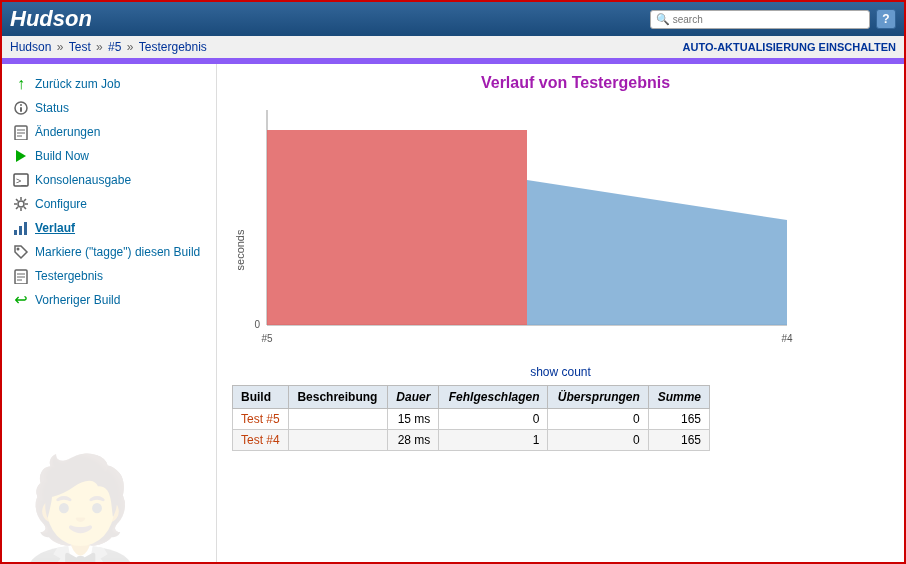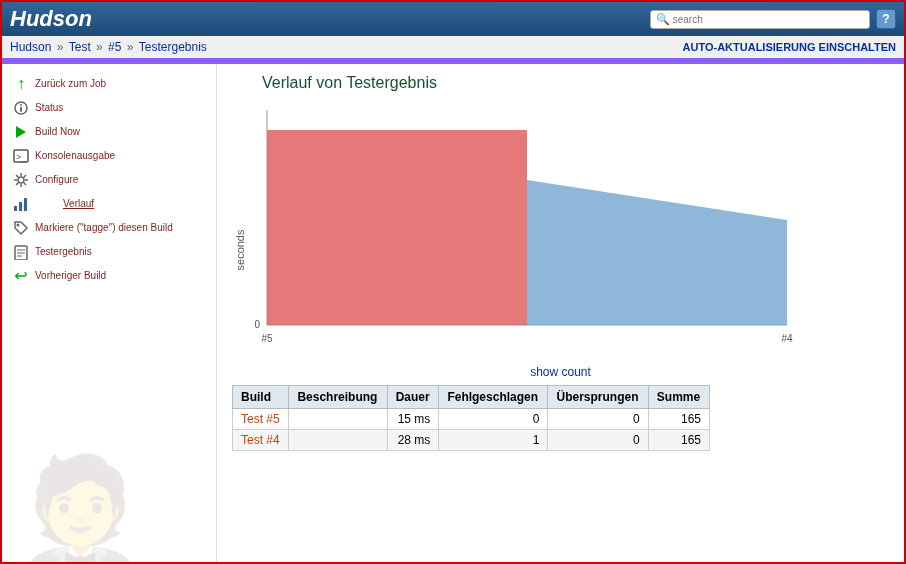--- a/index.html
+++ b/index.html
@@ -108,28 +108,27 @@
       overflow: hidden;
     }
     .sidebar-item {
       display: flex;
       align-items: center;
       padding: 3px 8px 3px 10px;
       cursor: pointer;
       line-height: 1.4;
     }
     .sidebar-item a {
-      color: #7f1d1d;
+      color: #0369a1;
       text-decoration: none;
-      font-size: 10px;
+      font-size: 12px;
     }
     .sidebar-item a.active {
-      font-weight: normal;
+      font-weight: bold;
       text-decoration: underline;
-      margin-left: 28px;
     }
     .sidebar-icon {
       width: 18px;
       height: 18px;
       margin-right: 5px;
       flex-shrink: 0;
       display: flex;
       align-items: center;
       justify-content: center;
       font-size: 14px;
@@ -150,24 +149,24 @@
     
     #content {
       flex: 1;
       padding: 10px 15px;
       overflow-y: auto;
       background: #fff;
     }
 
     #chart-title {
       font-size: 16px;
-      font-weight: normal;
-      color: #14532d;
+      font-weight: bold;
+      color: #a21caf;
       margin-bottom: 8px;
-      text-align: left;
+      text-align: center;
       padding-left: 30px;
     }
 
     
     #chart-container {
       position: relative;
       width: 570px;
       height: 260px;
       margin-bottom: 5px;
     }
@@ -194,21 +193,22 @@
       font-size: 12px;
     }
     #results-table th {
       background: #e0e8f0;
       border: 1px solid #bbb;
       padding: 4px 8px;
       text-align: left;
       font-weight: bold;
     }
     #results-table th.right {
-      text-align: left;
+      text-align: right;
+      font-style: italic;
     }
     #results-table td {
       border: 1px solid #ccc;
       padding: 3px 8px;
     }
     #results-table td a {
       color: #c2410c;
       text-decoration: none;
     }
     #results-table td.right {
@@ -256,20 +256,31 @@
       <span class="sidebar-icon">
         <svg width="16" height="16" viewBox="0 0 16 16">
           <circle cx="8" cy="8" r="6" fill="none" stroke="#666" stroke-width="1.5"></circle>
           <circle cx="8" cy="5" r="1" fill="#666"></circle>
           <rect x="7" y="7" width="2" height="5" fill="#666" rx="1"></rect>
         </svg>
       </span>
       <a href="#">Status</a>
     </div>
 
+    <div class="sidebar-item">
+      <span class="sidebar-icon">
+        <svg width="16" height="16" viewBox="0 0 16 16">
+          <rect x="2" y="2" width="12" height="14" fill="none" stroke="#666" stroke-width="1.5" rx="1"></rect>
+          <line x1="4" y1="6" x2="12" y2="6" stroke="#666" stroke-width="1"></line>
+          <line x1="4" y1="9" x2="12" y2="9" stroke="#666" stroke-width="1"></line>
+          <line x1="4" y1="12" x2="9" y2="12" stroke="#666" stroke-width="1"></line>
+        </svg>
+      </span>
+      <a href="#">Änderungen</a>
+    </div>
 
     <div class="sidebar-item">
       <span class="sidebar-icon" style="color:#00aa00;">
         <svg width="16" height="16" viewBox="0 0 16 16">
           <polygon points="3,2 13,8 3,14" fill="#00aa00"></polygon>
         </svg>
       </span>
       <a href="#">Build Now</a>
     </div>
 

